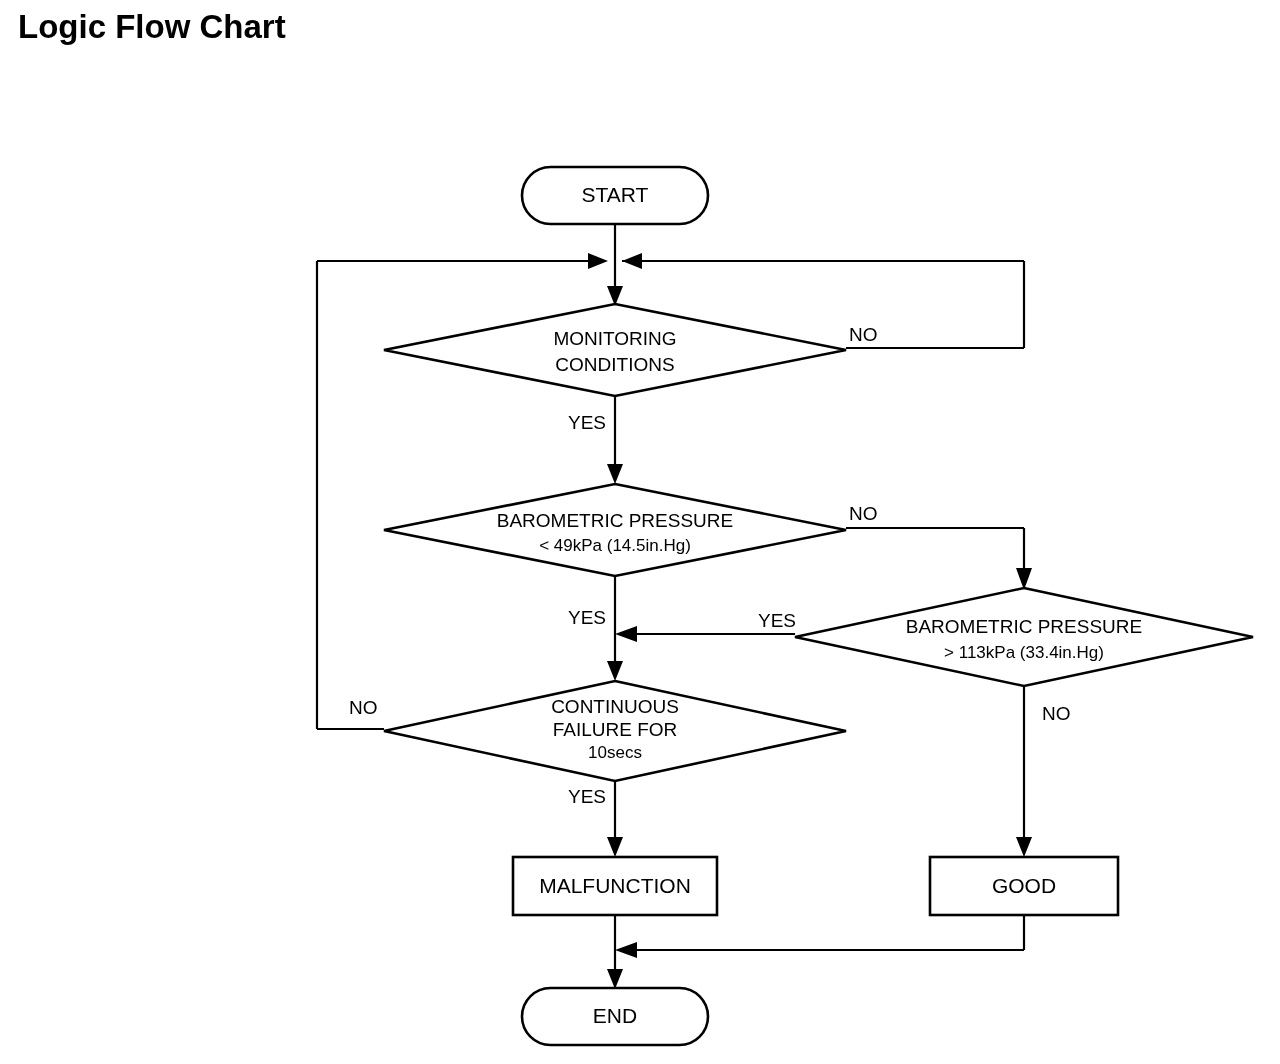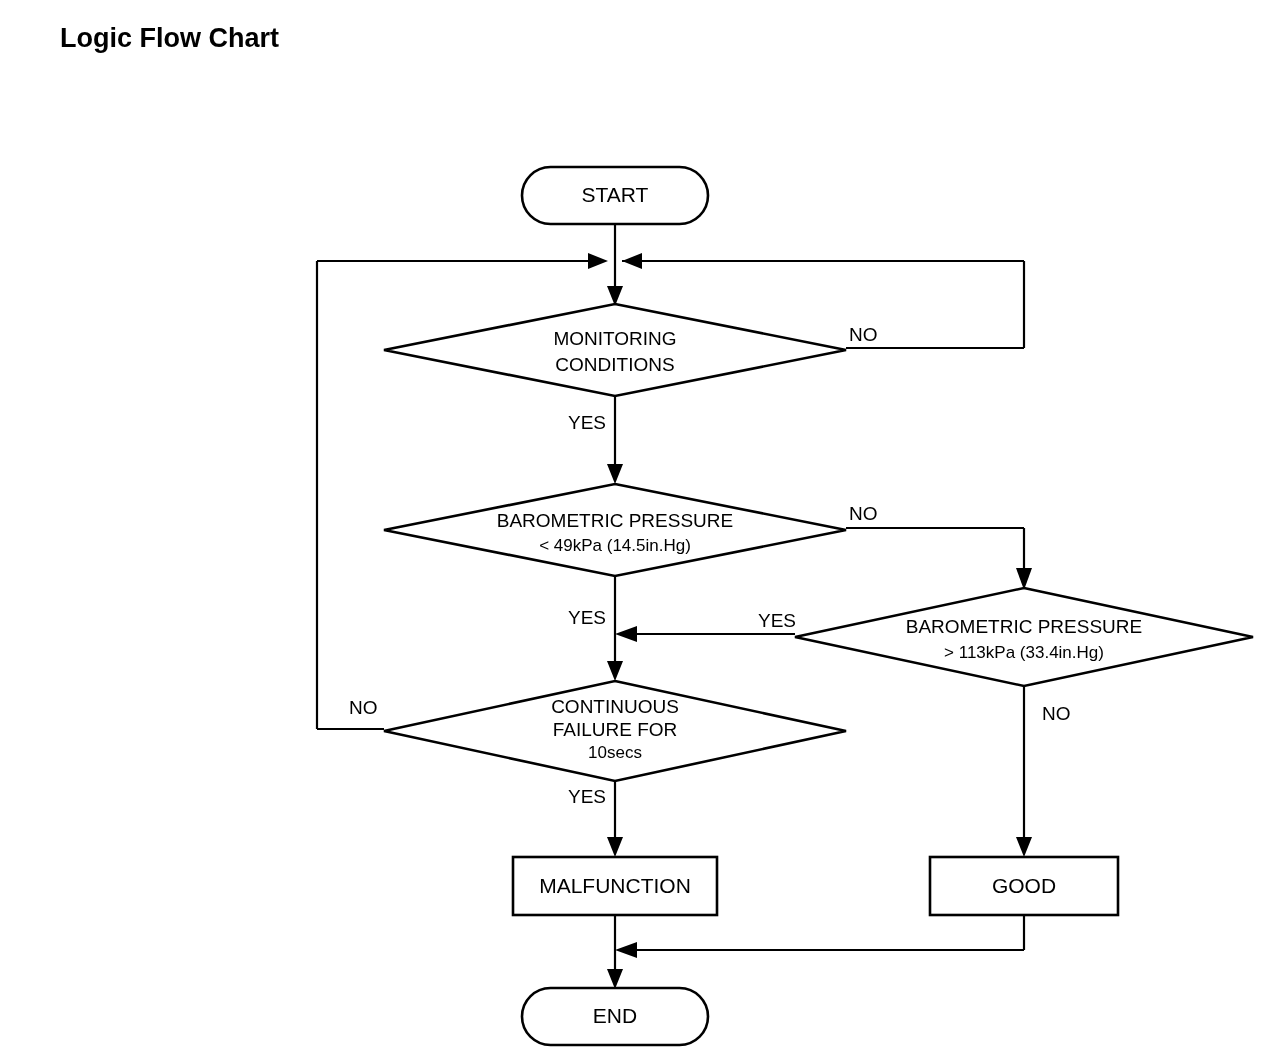--- a/index.html
+++ b/index.html
@@ -11,27 +11,26 @@
     width: 1280px;
     height: 1064px;
     font-family: "Liberation Sans", sans-serif;
     color: #000000;
     overflow: hidden;
     position: relative;
   }
   #page-title {
     position: absolute;
     left: 18px;
-    top: 23px;
-    font-size: 27px;
+    top: 8px;
+    font-size: 33px;
     font-weight: bold;
     letter-spacing: 0px;
     color: #000000;
     white-space: nowrap;
-    margin-left: 42px;
   }
   #chart-area {
     position: absolute;
     left: 0;
     top: 0;
     width: 1280px;
     height: 1064px;
   }
   svg#flow {
     display: block;

